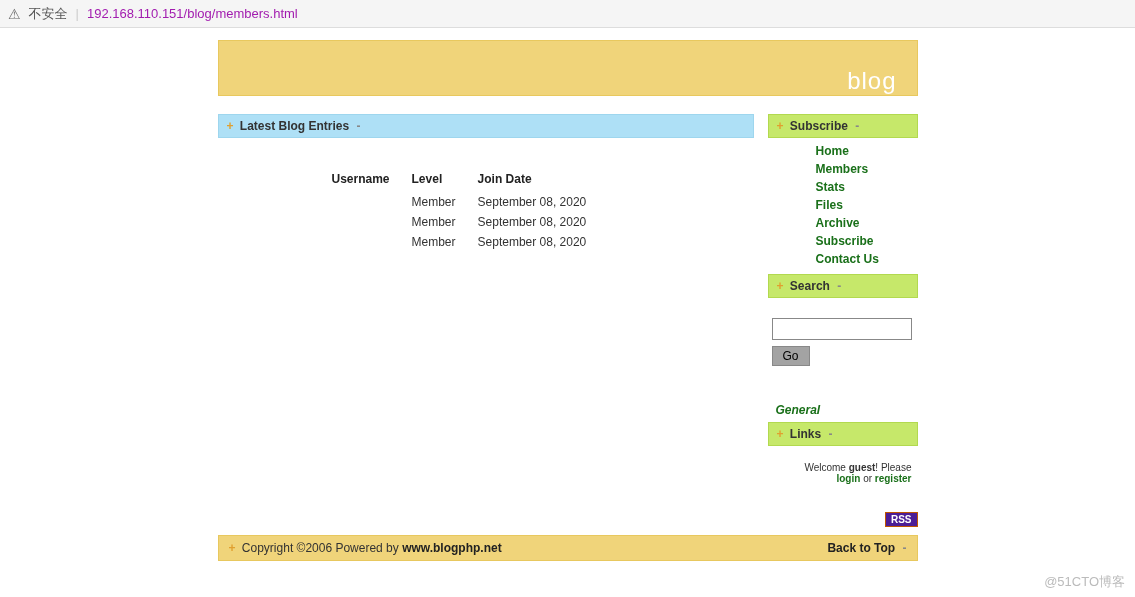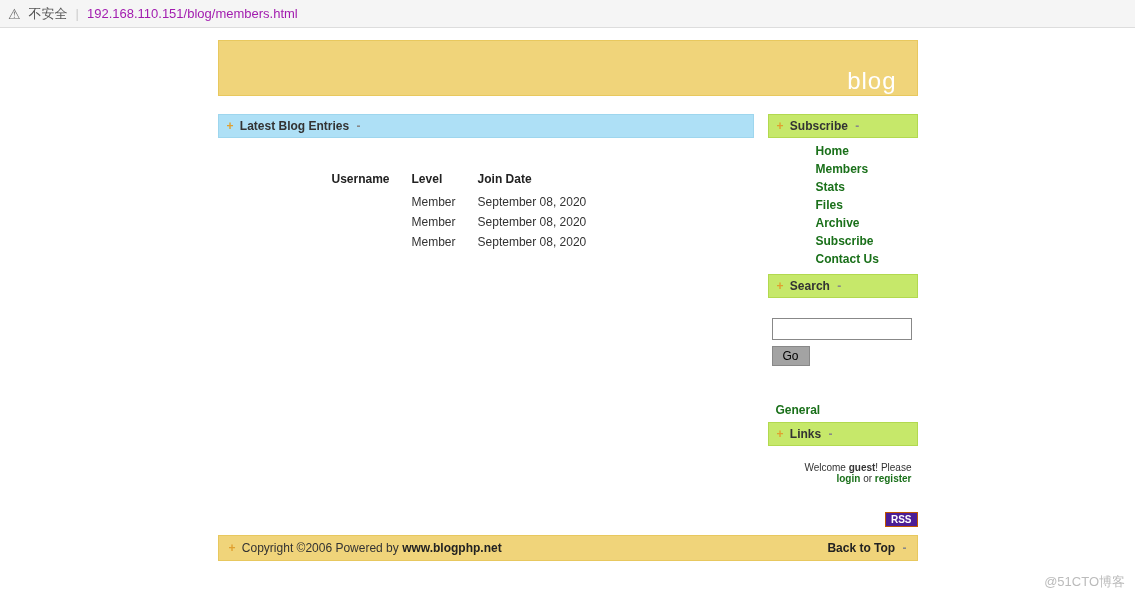--- a/index.html
+++ b/index.html
@@ -21,21 +21,21 @@
     .table-wrap { margin:30px 0 0 110px; }
     table { border-collapse:collapse; }
     th { text-align:left; font-weight:bold; padding:4px 18px 6px 4px; font-size:12px; color:#222; }
     td { padding:3px 18px 3px 4px; font-size:12px; color:#333; }
     .nav-list { padding:4px 8px 6px; }
     .nav-list a { display:block; color:#1A701A; font-weight:bold; font-size:12px; text-decoration:none; line-height:1.5;padding-left:40px; }
     .search-box { padding:20px 4px 12px; }
     .search-box input[type=text]{ width:140px; border:1px solid #888; height:22px; padding:2px 4px; font-size:12px; }
     .search-box button { margin-top:6px; padding:2px 10px; border:1px solid #888; background:#a3a3a3; font-size:12px; cursor:pointer; }
     .gap { height:22px; }
-    .cat-list { padding:3px 8px 5px; }
+    .cat-list { padding:3px 8px 5px;font-style:italic; }
     .cat-list a { color:#1A701A; font-weight:bold; font-size:12px; text-decoration:none; }
     .welcome { text-align:right; padding:16px 6px 10px; font-size:10px; color:#333; }
     .welcome a { color:#1A701A; font-weight:bold; text-decoration:none; }
     .welcome strong { font-weight:bold; }
     .rss { display:inline-block; background:#4c1d95; color:#fff; font-weight:bold; font-size:10px; padding:1px 5px; border:1px solid #C05600; margin:18px 0 2px 0; float:right; text-decoration:none; }
     .footer { clear:both; background:#F0D47A; border:1px solid #E8C85E; padding:5px 10px; margin-top:6px; display:flex; justify-content:space-between; align-items:center; font-size:12px; }
     .footer a { color:#222; font-weight:bold; text-decoration:none; }
     .watermark { position:fixed; bottom:6px; right:10px; color:#bbb; font-size:13px; pointer-events:none;margin-top:36px; }
   </style>
 </head>

